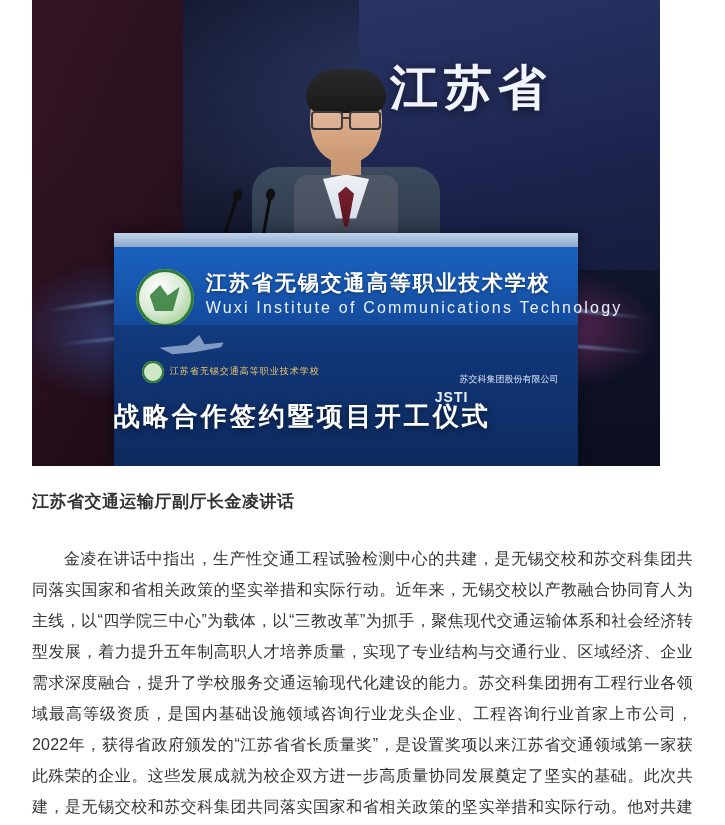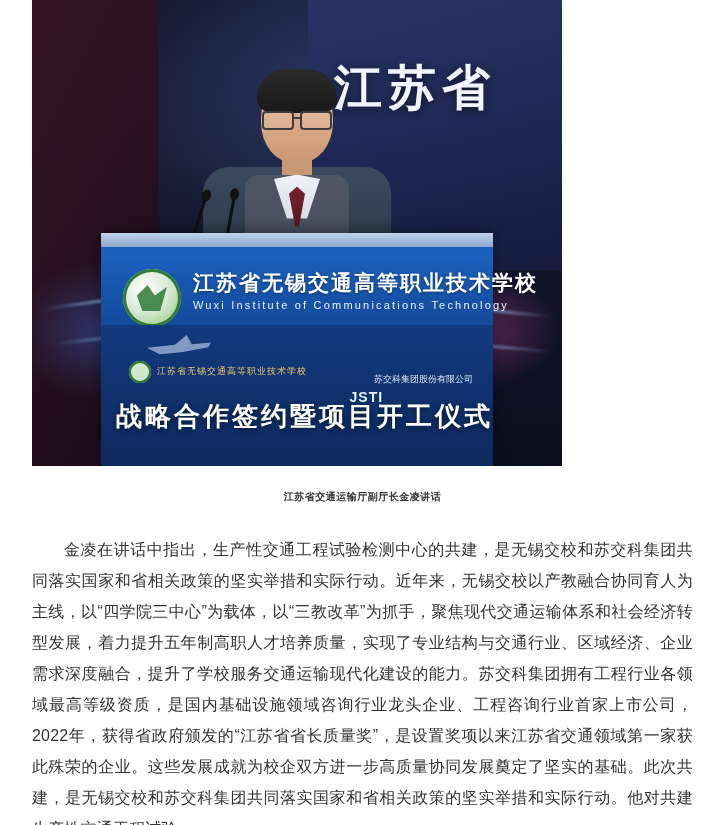--- a/index.html
+++ b/index.html
@@ -13,21 +13,21 @@
     overflow: hidden;
     font-family: "Liberation Sans", sans-serif;
     color: #2b2b2b;
   }
   .article {
     width: 725px;
     box-sizing: border-box;
     padding: 0 32px;
   }
   .figure {
-    width: 530px;
+    width: 628px;
     height: 466px;
     margin: 0;
     position: relative;
     overflow: hidden;
     background: #0a0c1a;
   }
   
   .stage-bg {
     position: absolute;
     inset: 0;
@@ -169,21 +169,21 @@
     opacity: .85;
   }
   .podium-cn {
     position: absolute; left: 92px; top: 22px;
     font-family: "DejaVu Serif", serif; font-weight: bold; font-size: 21px;
     letter-spacing: 2px; color: #ffffff; white-space: nowrap;
     text-shadow: 0 1px 3px rgba(0,0,0,0.4);
   }
   .podium-en {
     position: absolute; left: 92px; top: 52px;
-    font-size: 11px; letter-spacing: 2.2px; color: #eaf2ff; white-space: nowrap;
+    font-size: 16px; letter-spacing: 2.2px; color: #eaf2ff; white-space: nowrap;
   }
   .podium-lower {
     position: absolute; left: 0; right: 0; top: 92px; bottom: 0;
     background: linear-gradient(180deg, #123a7e 0%, #0d2a5e 100%);
   }
   .plane {
     position: absolute; left: 46px; top: 10px; width: 64px; height: 22px;
     background: rgba(220,235,255,0.55);
     clip-path: polygon(0 58%, 44% 44%, 62% 0, 70% 42%, 100% 34%, 96% 56%, 54% 78%, 20% 88%);
   }
@@ -197,38 +197,38 @@
   }
   .mini-brand {
     position: absolute; right: 110px; top: 36px; font-weight: bold; font-size: 14px;
     letter-spacing: 1px; color: #eaf2ff; margin-top: 28px;
   }
   .mini-brand-cn {
     position: absolute; right: 20px; top: 48px; font-size: 9px; color: #dbe6f7; white-space: nowrap;
   }
   .podium-title {
     position: absolute; left: 0; right: 0; top: 74px;
-    text-align: right; font-family: Liberation Sans, sans-serif; font-weight: bold;
+    text-align: left; font-family: Liberation Sans, sans-serif; font-weight: bold;
     font-size: 26px; letter-spacing: 3px; color: #ffffff;
     text-shadow: 0 2px 6px rgba(0,0,0,0.55);
   }
   .mic {
     position: absolute; left: 31%; top: 42%; width: 3px; height: 54px;
     background: #0d0d0d; transform: rotate(18deg); border-radius: 2px;
   }
   .mic::after {
     content: ""; position: absolute; left: -3px; top: -8px; width: 9px; height: 12px;
     border-radius: 50%; background: #111;
   }
   .mic2 { left: 37%; transform: rotate(10deg); }
 
   .caption {
     width: 661px;
-    text-align: center;
-    font-size: 10px;
+    text-align: left;
+    font-size: 17px;
     font-weight: bold;
     color: #333333;
     padding: 24px 0 14px 0;
     letter-spacing: 0.5px;
   }
   .body-text {
     width: 661px;
     font-size: 16px;
     line-height: 31px;
     color: #333333;

